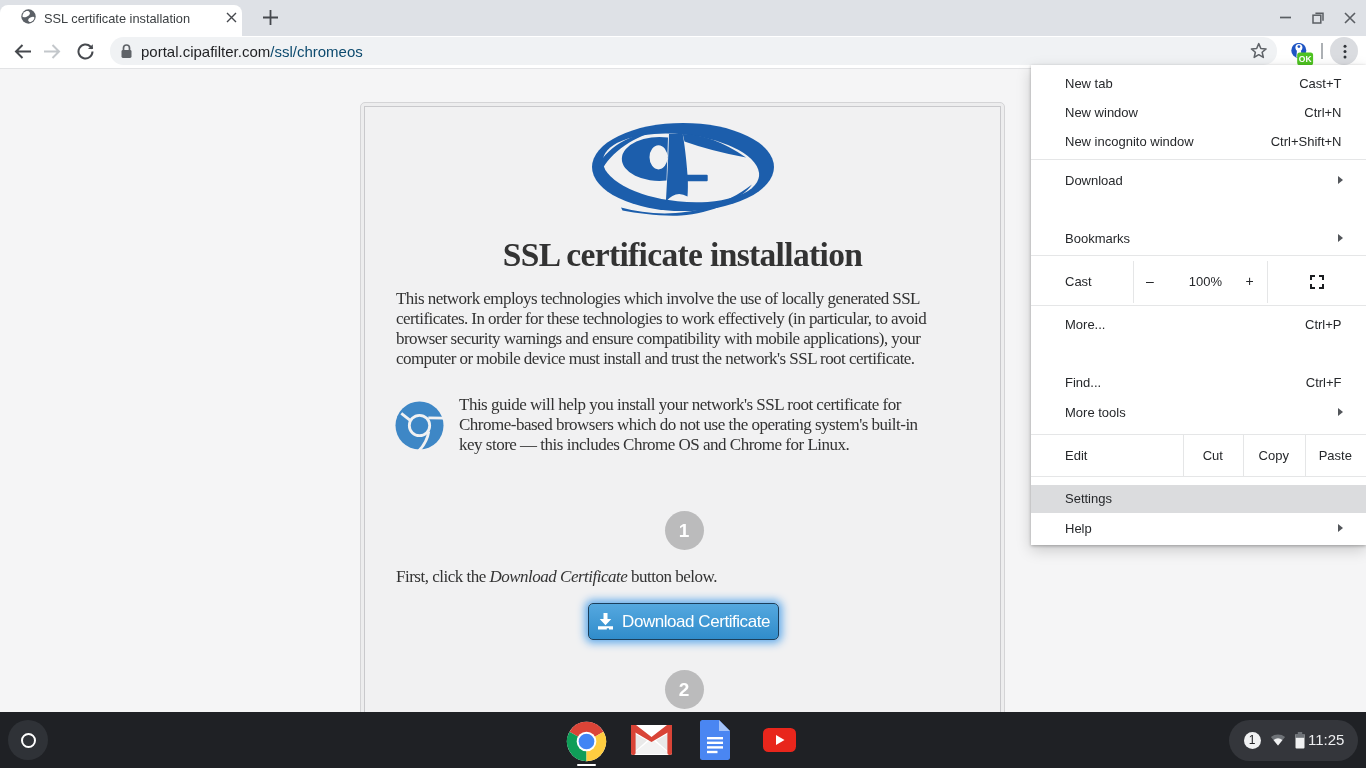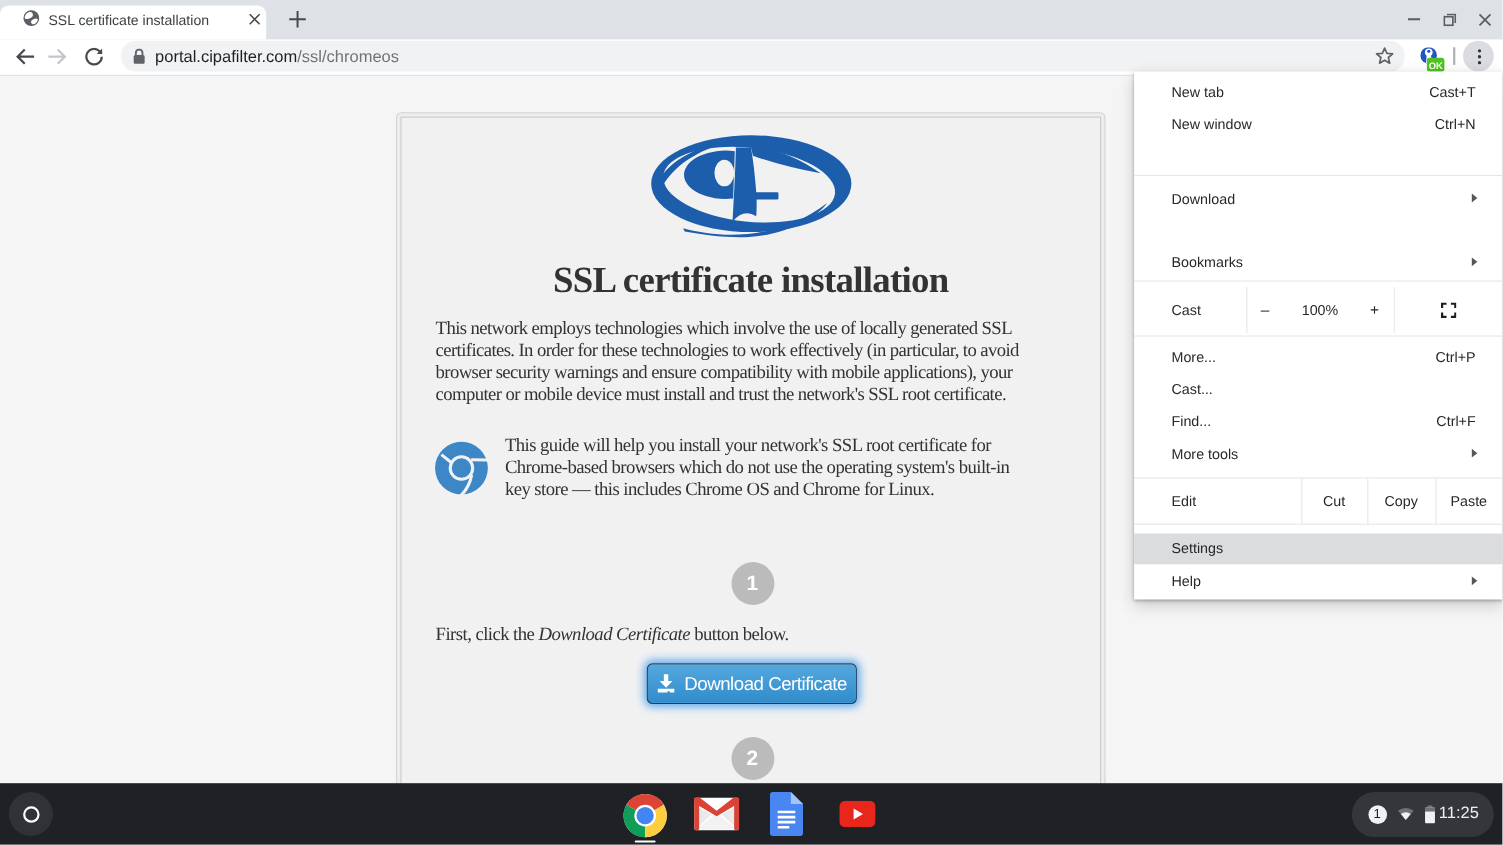--- a/index.html
+++ b/index.html
@@ -81,21 +81,21 @@
 
   <svg class="abs" style="left:77px;top:43px" width="17" height="17" viewBox="0 0 17 17">
     <path d="M15.5 8.5 A7 7 0 1 1 13.45 3.55 L15.5 5.6" stroke="#46494E" stroke-width="2" fill="none"></path>
     <path d="M15.8 1.2 V6 H11" fill="#46494E"></path>
   </svg>
 
   <svg class="abs" style="left:121px;top:43.5px" width="11" height="15" viewBox="0 0 11 15">
     <rect x="0.5" y="6" width="10" height="8" rx="1.4" fill="#5F6368"></rect>
     <path d="M2.5 6 V4 a3 3 0 0 1 6 0 V6" stroke="#5F6368" stroke-width="1.7" fill="none"></path>
   </svg>
-  <div class="abs" style="left:141px;top:43px;font-size:15px;color:#1F2023">portal.cipafilter.com<span style="color:#737373">/ssl/chromeos</span></div>
+  <div class="abs" style="left:141px;top:43px;font-size:15px;color:#1F2023">portal.cipafilter.com<span style="color:#0c4a6e">/ssl/chromeos</span></div>
 
   <svg class="abs" style="left:1250px;top:42.3px" width="17.5" height="17.5" viewBox="0 0 16 16">
     <path d="M8 1.5 L9.9 5.9 14.7 6.3 11.1 9.4 12.2 14.1 8 11.6 3.8 14.1 4.9 9.4 1.3 6.3 6.1 5.9 Z" fill="none" stroke="#5F6368" stroke-width="1.4" stroke-linejoin="round"></path>
   </svg>
 
   <svg class="abs" style="left:1291px;top:43px" width="23" height="23" viewBox="0 0 23 23">
     <circle cx="7.8" cy="7.4" r="7.5" fill="#1F55C4"></circle>
     <circle cx="7.9" cy="4.5" r="3.5" fill="#fff"></circle>
     <circle cx="7.9" cy="3.6" r="1.4" fill="#1F55C4"></circle>
     <path d="M6 6.8 h3.8 l1 7.5 h-5.4 Z" fill="#fff"></path>
@@ -144,48 +144,49 @@
 
   <div class="abs" style="left:1031px;top:65px;width:335px;height:480px;background:#fff;box-shadow:0 1px 3px rgba(0,0,0,.28),0 5px 14px rgba(0,0,0,.18)"></div>
   <div class="mi" style="top:68.8px;height:29px;line-height:29px">
       <span class="lab">New tab</span>
       <span class="sc">Cast+T</span>
     </div>
   <div class="mi" style="top:97.8px;height:29px;line-height:29px">
       <span class="lab">New window</span>
       <span class="sc">Ctrl+N</span>
     </div>
+  <div class="mi" style="top:126.8px;height:29px;line-height:29px">
+      <span class="lab">New incognito window</span>
+      <span class="sc">Ctrl+Shift+N</span>
+    </div>
   <div class="sep" style="top:158.8px"></div>
   <div class="mi" style="top:165.8px;height:29px;line-height:29px">
       <span class="lab">Download</span>
     </div>
   <div class="arr" style="top:175.8px"></div>
   <div class="mi" style="top:223.8px;height:29px;line-height:29px">
       <span class="lab">Bookmarks</span>
     </div>
   <div class="arr" style="top:233.8px"></div>
   <div class="sep" style="top:255.2px"></div>
   <div class="mi" style="top:260.5px;height:42px;line-height:42px">
       <span class="lab">Cast</span>
     </div>
   <div class="abs" style="left:1133px;top:260.5px;width:1px;height:42px;background:#E5E6E7"></div>
   <div class="abs" style="left:1267px;top:260.5px;width:1px;height:42px;background:#E5E6E7"></div>
   <div class="abs" style="left:1143px;top:260.5px;width:14px;height:42px;line-height:41px;font-size:14px;color:#26282B;text-align:center">–</div>
-  <div class="abs" style="left:1178px;top:260.5px;width:44px;height:42px;line-height:42px;font-size:13px;color:#26282B;text-align:center">100%</div>
+  <div class="abs" style="left:1178px;top:260.5px;width:44px;height:42px;line-height:42px;font-size:13px;color:#26282B;text-align:right">100%</div>
   <div class="abs" style="left:1242px;top:260.5px;width:15px;height:42px;line-height:41px;font-size:14px;color:#26282B;text-align:center">+</div>
   <svg class="abs" style="left:1310px;top:274.5px" width="14" height="14" viewBox="0 0 14 14">
     <path d="M1 5 V1 H5 M9 1 H13 V5 M13 9 V13 H9 M5 13 H1 V9" fill="none" stroke="#1B1D20" stroke-width="2"></path>
   </svg>
   <div class="sep" style="top:304.6px"></div>
   <div class="mi" style="top:309.6px;height:29.3px;line-height:29.3px">
       <span class="lab">More...</span>
       <span class="sc">Ctrl+P</span>
-    </div>
-  <div class="mi" style="top:338.9px;height:29.3px;line-height:29.3px">
-      <span class="lab">Cast...</span>
     </div>
   <div class="mi" style="top:397.5px;height:29.3px;line-height:29.3px">
       <span class="lab">More tools</span>
     </div>
   <div class="mi" style="top:368.2px;height:29.3px;line-height:29.3px">
       <span class="lab">Find...</span>
       <span class="sc">Ctrl+F</span>
     </div>
   <div class="arr" style="top:407.6px"></div>
   <div class="sep" style="top:434.4px"></div>

